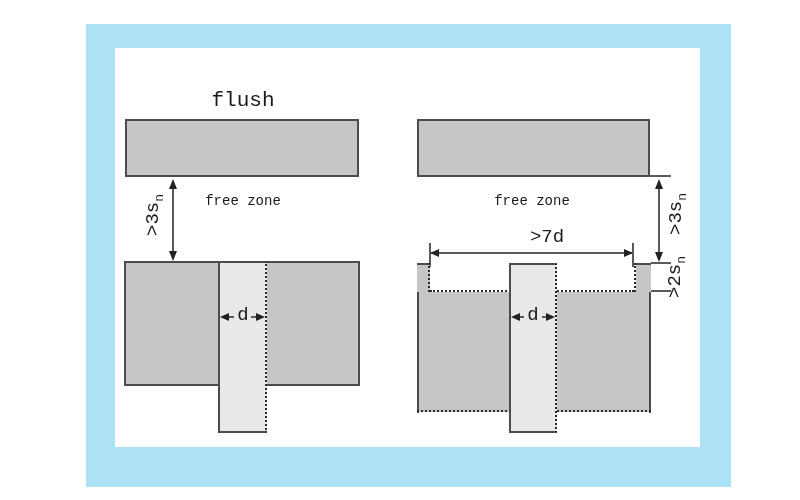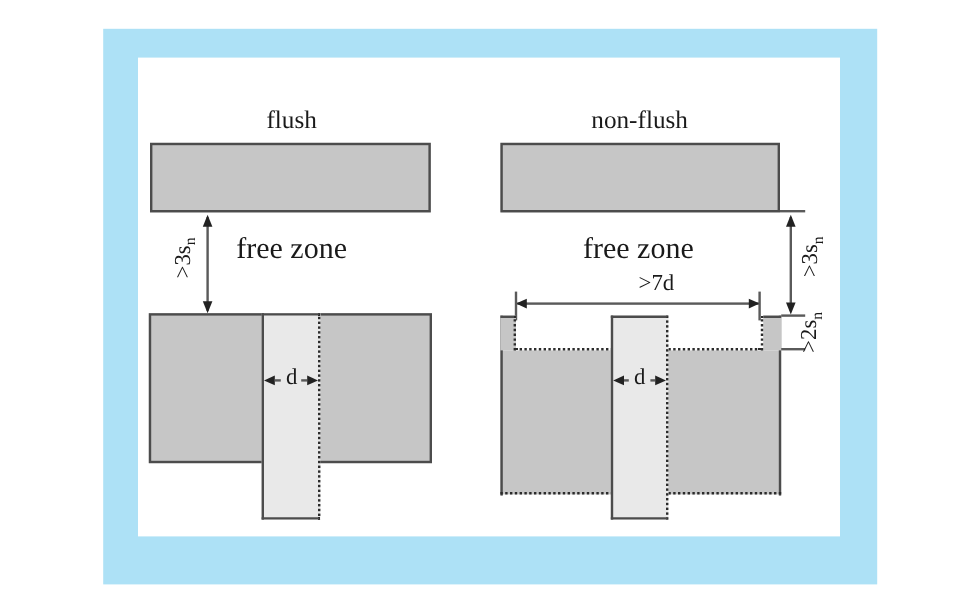--- a/index.html
+++ b/index.html
@@ -1,26 +1,26 @@
 <!DOCTYPE html>
 <html><head>
 <meta charset="utf-8">
 <style>
   html,body{margin:0;padding:0;background:#ffffff;}
   .stage{
     position:relative;width:800px;height:500px;background:#ffffff;overflow:hidden;
-    font-family:Liberation Serif, serif;color:#1a1a1a;
+    font-family:Liberation Mono, monospace;color:#1a1a1a;
   }
   
   .frame{position:absolute;left:86px;top:24px;width:645px;height:463px;background:#ade1f6;}
   .frame-inner{position:absolute;left:29px;top:24px;width:585px;height:399px;background:#ffffff;}
 
   .lbl{position:absolute;text-align:center;white-space:nowrap;line-height:1.1;}
   .title{font-size:21px;}
-  .fz{font-size:25px;}
+  .fz{font-size:14px;}
   .dim{font-size:19px;}
   .dim sub{font-size:13px;line-height:0;}
   .vtext{transform:rotate(-90deg);}
 
   .grayrect{position:absolute;background:#c6c6c6;border:2px solid #4c4c4c;box-sizing:border-box;}
   .grayfill{position:absolute;background:#c6c6c6;box-sizing:border-box;}
   .sensor{position:absolute;background:#e9e9e9;box-sizing:border-box;
     border-top:2px solid #4c4c4c;border-left:2px solid #4c4c4c;border-bottom:2px solid #4c4c4c;
     border-right:2px dotted #2b2b2b;}
   .line-h{position:absolute;height:2px;background:#5a5a5a;}
@@ -59,21 +59,20 @@
   <div class="grayrect" style="left:124px;top:261px;width:236px;height:125px;"></div>
 
   <div class="sensor" style="left:218px;top:261px;width:49px;height:172px;"></div>
 
   <div class="tri tri-left" style="left:220px;top:313px;"></div>
   <div class="line-h" style="left:229px;top:316px;width:5px;"></div>
   <div class="lbl dim" style="left:229px;top:305px;width:28px;">d</div>
   <div class="line-h" style="left:251px;top:316px;width:5px;"></div>
   <div class="tri tri-right" style="left:256px;top:313px;"></div>
 
-  <div class="lbl title" style="left:453px;top:89px;width:160px;">non-flush</div>
 
   <div class="grayrect" style="left:417px;top:119px;width:233px;height:58px;"></div>
 
   <div class="line-h" style="left:650px;top:175px;width:21px;"></div>
 
   <div class="line-v" style="left:658px;top:181px;height:78px;"></div>
   <div class="tri tri-up" style="left:655px;top:179px;"></div>
   <div class="tri tri-down" style="left:655px;top:252px;"></div>
 
   <div class="lbl dim vtext" style="left:635px;top:203px;width:84px;height:22px;"><span>&gt;3s</span><sub>n</sub></div>

